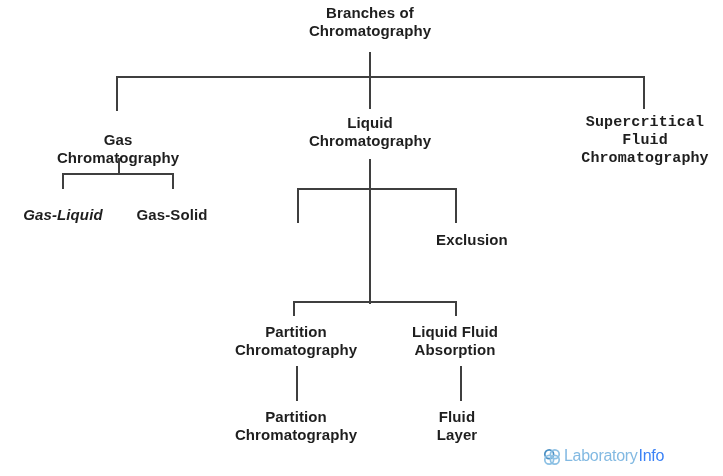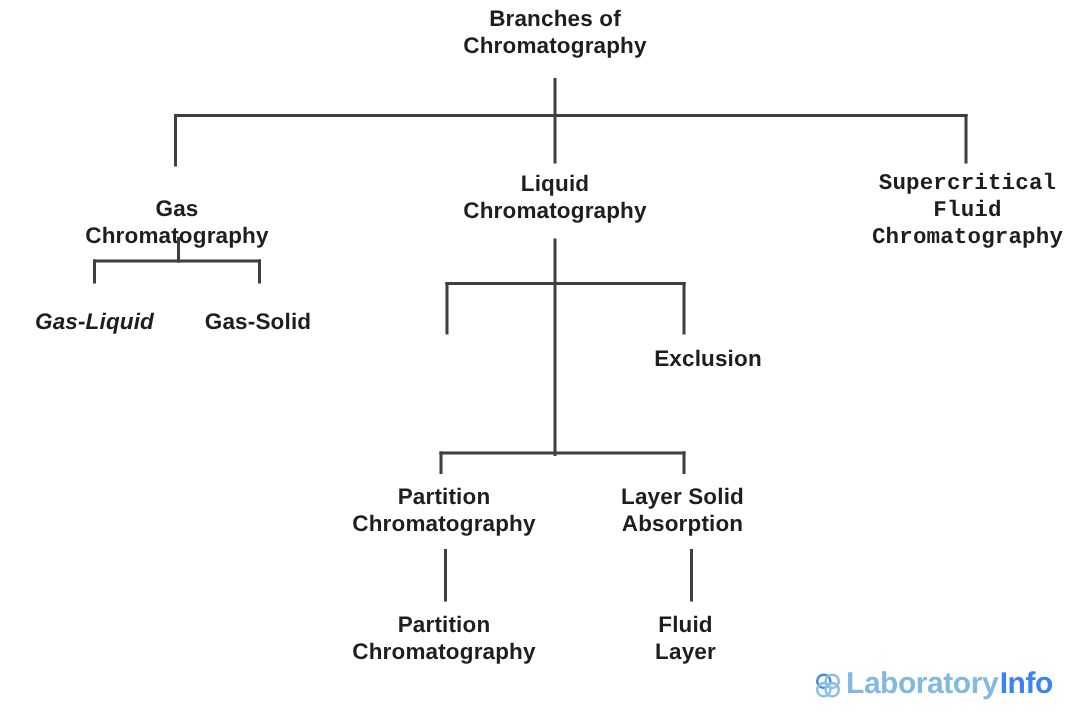--- a/index.html
+++ b/index.html
@@ -34,22 +34,22 @@
   .hline { height: 2px; }
   .logo {
     position: absolute;
     left: 541px;
     top: 444px;
     display: flex;
     align-items: center;
     gap: 1px;
   }
   .logo-text {
-    font-weight: 700;
-    font-size: 20px;
+    font-weight: 400;
+    font-size: 16px;
     line-height: 24px;
     letter-spacing: -0.3px;
   }
 </style>
 </head>
 <body>
 
 <div class="stage">
 
   <div class="node" style="left:370px; top:4px;">Branches of
@@ -85,21 +85,21 @@
   <div class="vline" style="left:455px; top:188px; height:35px;"></div>
 
   <div class="node" style="left:472px; top:231px;">Exclusion</div>
 
   <div class="hline" style="left:293px; top:301px; width:164px;"></div>
   <div class="vline" style="left:293px; top:301px; height:15px;"></div>
   <div class="vline" style="left:455px; top:301px; height:15px;"></div>
 
   <div class="node" style="left:296px; top:323px;">Partition
 Chromatography</div>
-  <div class="node" style="left:455px; top:323px;">Layer Solid
+  <div class="node" style="left:455px; top:323px;">Liquid Fluid
 Absorption</div>
 
   <div class="vline" style="left:296px; top:366px; height:35px;"></div>
   <div class="vline" style="left:460px; top:366px; height:35px;"></div>
 
   <div class="node" style="left:296px; top:408px;">Partition
 Chromatography</div>
   <div class="node" style="left:457px; top:408px;">Fluid
 Layer</div>
 

